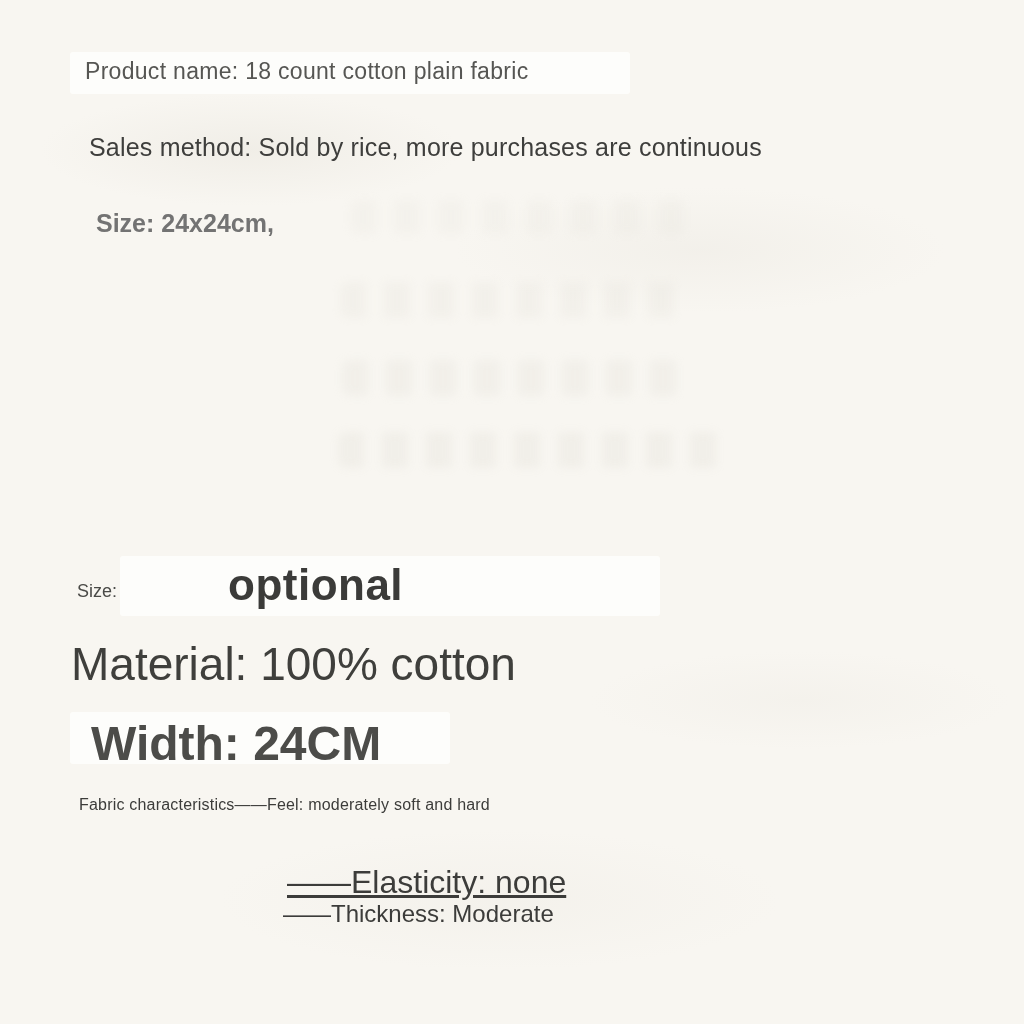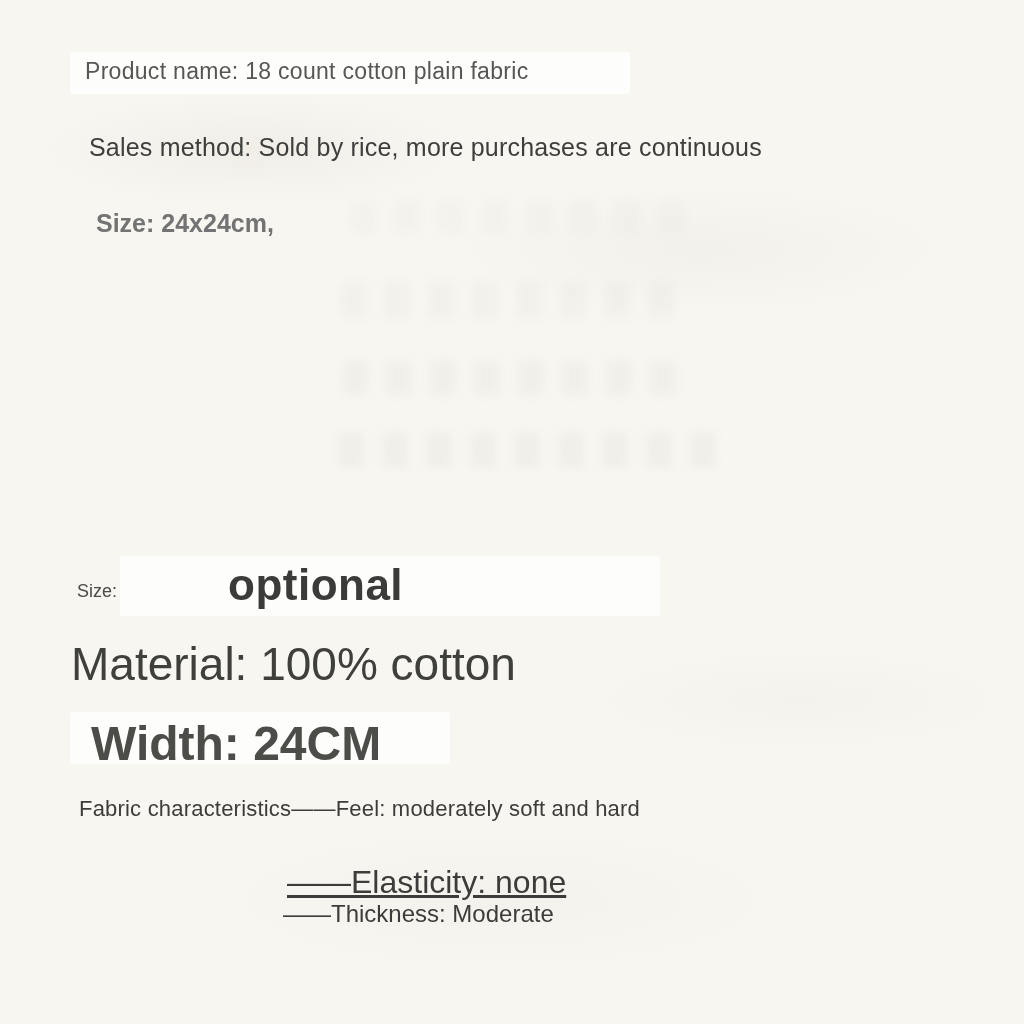--- a/index.html
+++ b/index.html
@@ -74,21 +74,21 @@
   }
   .line-width {
     left: 78px; top: 716px;
     font-size: 48px;
     font-weight: 700;
     color: #4c4c49;
     margin-left: 13px;
   }
   .line-fabric {
     left: 79px; top: 796px;
-    font-size: 22px;
+    font-size: 16px;
     color: #3c3c3a;
     letter-spacing: 0.2px;
   }
   .line-elasticity {
     left: 287px; top: 864px;
     font-size: 32px;
     color: #3c3c3a;
     text-decoration: underline;
   }
   .line-thickness {

